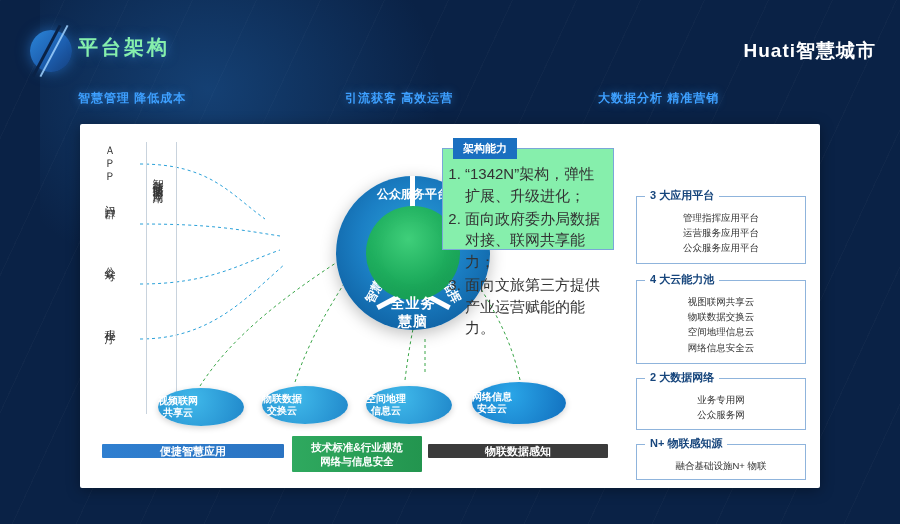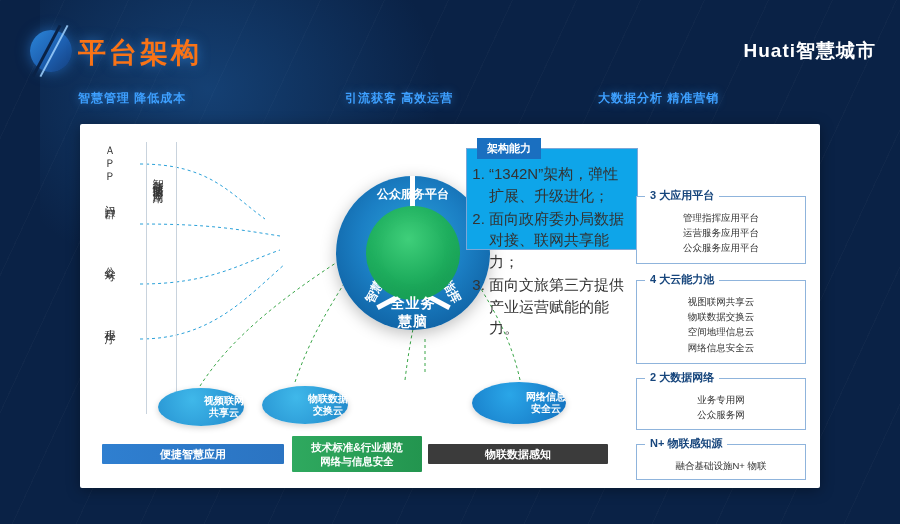--- a/index.html
+++ b/index.html
@@ -40,21 +40,21 @@
   .logo-mark .slash{
     position:absolute;left:21px;top:-2px;width:3px;height:58px;background:#0a2246;
     transform:rotate(28deg);
   }
   .logo-mark .slash2{
     position:absolute;left:29px;top:-2px;width:2px;height:58px;background:rgba(160,210,255,0.85);
     transform:rotate(28deg);
   }
   .title-main{
     position:absolute;left:78px;top:34px;
-    font-size:28px;font-weight:bold;color:#f97316;letter-spacing:3px;
+    font-size:20px;font-weight:bold;color:#86efac;letter-spacing:3px;
     text-shadow:0 0 12px rgba(62,160,255,0.55);
   }
   .brand{
     position:absolute;right:24px;top:38px;
     font-size:19px;font-weight:bold;color:#ffffff;letter-spacing:1px;
     white-space:nowrap;
   }
   .brand .b2{color:#ffffff;}
   
   .slogan{
@@ -113,41 +113,41 @@
     position:absolute;left:-10px;top:86px;width:120px;text-align:center;
     transform:rotate(-62deg);transform-origin:center;
   }
   .ring-right{
     position:absolute;left:44px;top:86px;width:120px;text-align:center;
     transform:rotate(62deg);transform-origin:center;
   }
   
   .node{
     position:absolute;width:86px;height:38px;border-radius:50%;
-    display:flex;align-items:center;justify-content:flex-end;
+    display:flex;align-items:center;justify-content:flex-start;
     color:#ffffff;font-size:10px;font-weight:bold;line-height:1.25;text-align:center;
     box-shadow:0 2px 6px rgba(0,0,0,0.18);
   }
   .n0{left:78px;top:264px;background:radial-gradient(circle at 40% 30%,#3fb8ea,#1f86c9);}
   .n1{left:182px;top:262px;background:radial-gradient(circle at 40% 30%,#3fb8ea,#1f86c9);}
   .n2{left:286px;top:262px;background:radial-gradient(circle at 40% 30%,#3fb8ea,#1f86c9);}
   .n3{left:392px;top:258px;width:94px;height:42px;background:radial-gradient(circle at 40% 30%,#2aa6e8,#116ebd);}
   
   .bar{
-    position:absolute;height:20px;display:flex;align-items:center;justify-content:center;
+    position:absolute;height:14px;display:flex;align-items:center;justify-content:center;
     color:#ffffff;font-size:11px;font-weight:bold;border-radius:1px;
   }
   .bar-blue{left:22px;top:320px;width:182px;background:linear-gradient(90deg,#2f7fd0,#2b74c2);}
   .bar-green{left:212px;top:312px;width:130px;height:36px;background:linear-gradient(90deg,#2fa95f,#23954f);
     flex-direction:column;line-height:1.35;font-size:10.5px;}
   .bar-dark{left:348px;top:320px;width:180px;background:#3b3b3b;}
   
   .archbox{
-    position:absolute;left:386px;top:24px;width:170px;height:100px;
-    border:1px solid #7aa7d8;background:#0ea5e9;
+    position:absolute;left:362px;top:24px;width:170px;height:100px;
+    border:1px solid #7aa7d8;background:#86efac;
   }
   .archbox .hdr{
     position:absolute;left:10px;top:-11px;background:#1a6fc0;color:#fff;
     font-size:11px;font-weight:bold;padding:3px 10px;white-space:nowrap;
   }
   .archbox ol{
     margin:0;padding:14px 8px 0 22px;font-size:15px;color:#333;line-height:1.45;
   }
   .archbox li{margin-bottom:1px;}
   
@@ -236,20 +236,26 @@
           <div>视频联网</div>
           <div>共享云</div>
         </div>
       </div>
       <div class="node n1">
         <div>
           <div>物联数据</div>
           <div>交换云</div>
         </div>
       </div>
+      <div class="node n2">
+        <div>
+          <div>空间地理</div>
+          <div>信息云</div>
+        </div>
+      </div>
       <div class="node n3">
         <div>
           <div>网络信息</div>
           <div>安全云</div>
         </div>
       </div>
 
       <div class="bar bar-blue">便捷智慧应用</div>
       <div class="bar bar-green">
         <span>技术标准&amp;行业规范</span>

